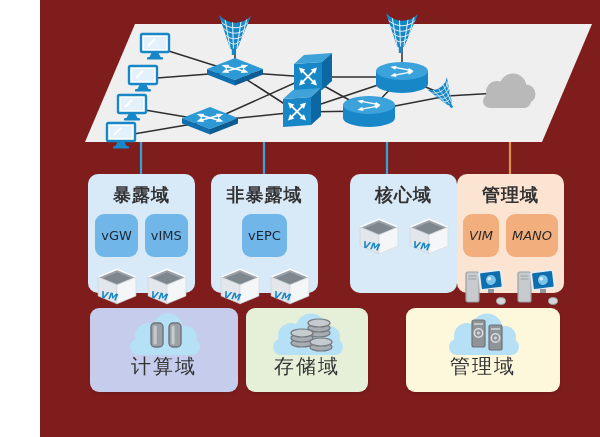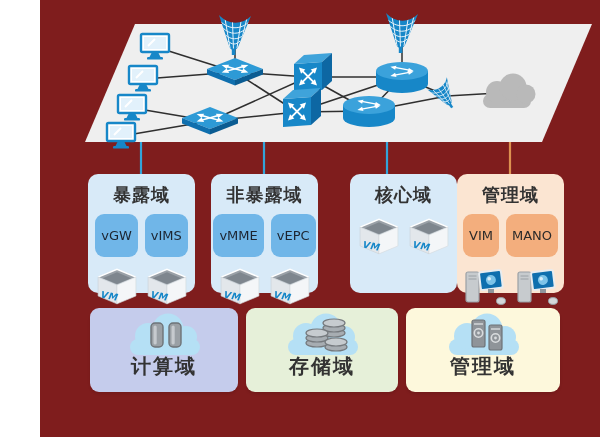--- a/index.html
+++ b/index.html
@@ -11,35 +11,35 @@
   
   .domain-card{position:absolute;top:174px;width:107px;height:119px;border-radius:10px;
                display:flex;flex-direction:column;align-items:center;box-sizing:border-box;}
   .domain-card.blue{background:#D8EAF8;}
   .domain-card.orange{background:#FBE5D2;}
   .domain-title{margin-top:9px;font-size:18px;font-weight:600;color:#333;letter-spacing:1px;white-space:nowrap;}
   .chip-row{margin-top:7px;display:flex;gap:7px;justify-content:center;}
   .chip{display:inline-block;padding:14px 6px;border-radius:9px;font-size:13px;font-weight:500;
         color:#1C2430;white-space:nowrap;text-align:right;}
   .blue .chip{background:#70B6E8;}
-  .orange .chip{background:#F3AE7D;color:#2A2A2A;}
+  .orange .chip{background:#F3AE7D;color:#2A2A2A;font-style:italic;}
   .icon-row{margin-top:10px;display:flex;gap:8px;align-items:flex-end;}
   .vm{width:42px;height:38px;}
   .vmtxt{fill:#1787C8;font-size:9px;font-weight:bold;font-style:italic;letter-spacing:.5px;}
   .ws{width:44px;height:40px;}
 
   
   .resource-card{position:absolute;top:308px;height:84px;border-radius:9px;
                  display:flex;flex-direction:column;align-items:center;box-sizing:border-box;
                  box-shadow:0 2px 3px rgba(0,0,0,0.10);}
   .resource-card.purple{background:#C5CCEC;}
   .resource-card.green{background:#E6F0D9;}
   .resource-card.yellow{background:#FDF8DC;}
   .res-icon{margin-top:5px;width:92px;height:46px;}
-  .res-label{margin-top:-6px;font-size:20px;font-weight:700;color:#333;letter-spacing:2px;white-space:nowrap;}
+  .res-label{margin-top:-6px;font-size:20px;font-weight:400;color:#333;letter-spacing:2px;white-space:nowrap;}
 </style>
 </head>
 <body>
 
 <div class="stage">
 
   <svg width="0" height="0" style="position:absolute" aria-hidden="true">
     <defs>
       <g id="dbl" stroke="#ffffff" fill="#ffffff">
         <line x1="-10" y1="0" x2="10" y2="0" stroke-width="2.4"></line>
@@ -205,21 +205,20 @@
       <svg class="vm" viewBox="0 0 40 36">
         <use href="#vmcube"></use>
         <text class="vmtxt" x="4" y="29" transform="rotate(11 4 29)">VM</text>
       </svg>
     </div>
   </div>
 
   <div class="domain-card blue" style="left:171px">
     <div class="domain-title">非暴露域</div>
     <div class="chip-row">
-      <span class="chip">vMME</span>
       <span class="chip">vEPC</span>
     </div>
     <div class="icon-row">
       <svg class="vm" viewBox="0 0 40 36">
         <use href="#vmcube"></use>
         <text class="vmtxt" x="4" y="29" transform="rotate(11 4 29)">VM</text>
       </svg>
       <svg class="vm" viewBox="0 0 40 36">
         <use href="#vmcube"></use>
         <text class="vmtxt" x="4" y="29" transform="rotate(11 4 29)">VM</text>
@@ -263,21 +262,21 @@
       <g>
         <rect x="33" y="10" width="12" height="24" rx="4" fill="#9AA0A5" stroke="#6E7378" stroke-width="1.4"></rect>
         <rect x="35.5" y="12.5" width="3.2" height="19" rx="1.6" fill="#C6CACE"></rect>
         <rect x="51" y="10" width="12" height="24" rx="4" fill="#9AA0A5" stroke="#6E7378" stroke-width="1.4"></rect>
         <rect x="53.5" y="12.5" width="3.2" height="19" rx="1.6" fill="#C6CACE"></rect>
       </g>
     </svg>
     <div class="res-label">计算域</div>
   </div>
 
-  <div class="resource-card green" style="left:206px;width:152px">
+  <div class="resource-card green" style="left:206px;width:122px">
     <svg class="res-icon" viewBox="0 0 92 46">
       <use href="#bcloud"></use>
       <g stroke="#75797D" stroke-width="1.2">
         <ellipse cx="58" cy="20" rx="11" ry="4" fill="#A7ADB2"></ellipse>
         <ellipse cx="58" cy="15" rx="11" ry="4" fill="#A7ADB2"></ellipse>
         <ellipse cx="58" cy="10" rx="11" ry="4" fill="#C6CBCF"></ellipse>
         <ellipse cx="41" cy="30" rx="11" ry="4" fill="#A7ADB2"></ellipse>
         <ellipse cx="41" cy="25" rx="11" ry="4" fill="#A7ADB2"></ellipse>
         <ellipse cx="41" cy="20" rx="11" ry="4" fill="#C6CBCF"></ellipse>
         <ellipse cx="60" cy="34" rx="11" ry="4" fill="#A7ADB2"></ellipse>

